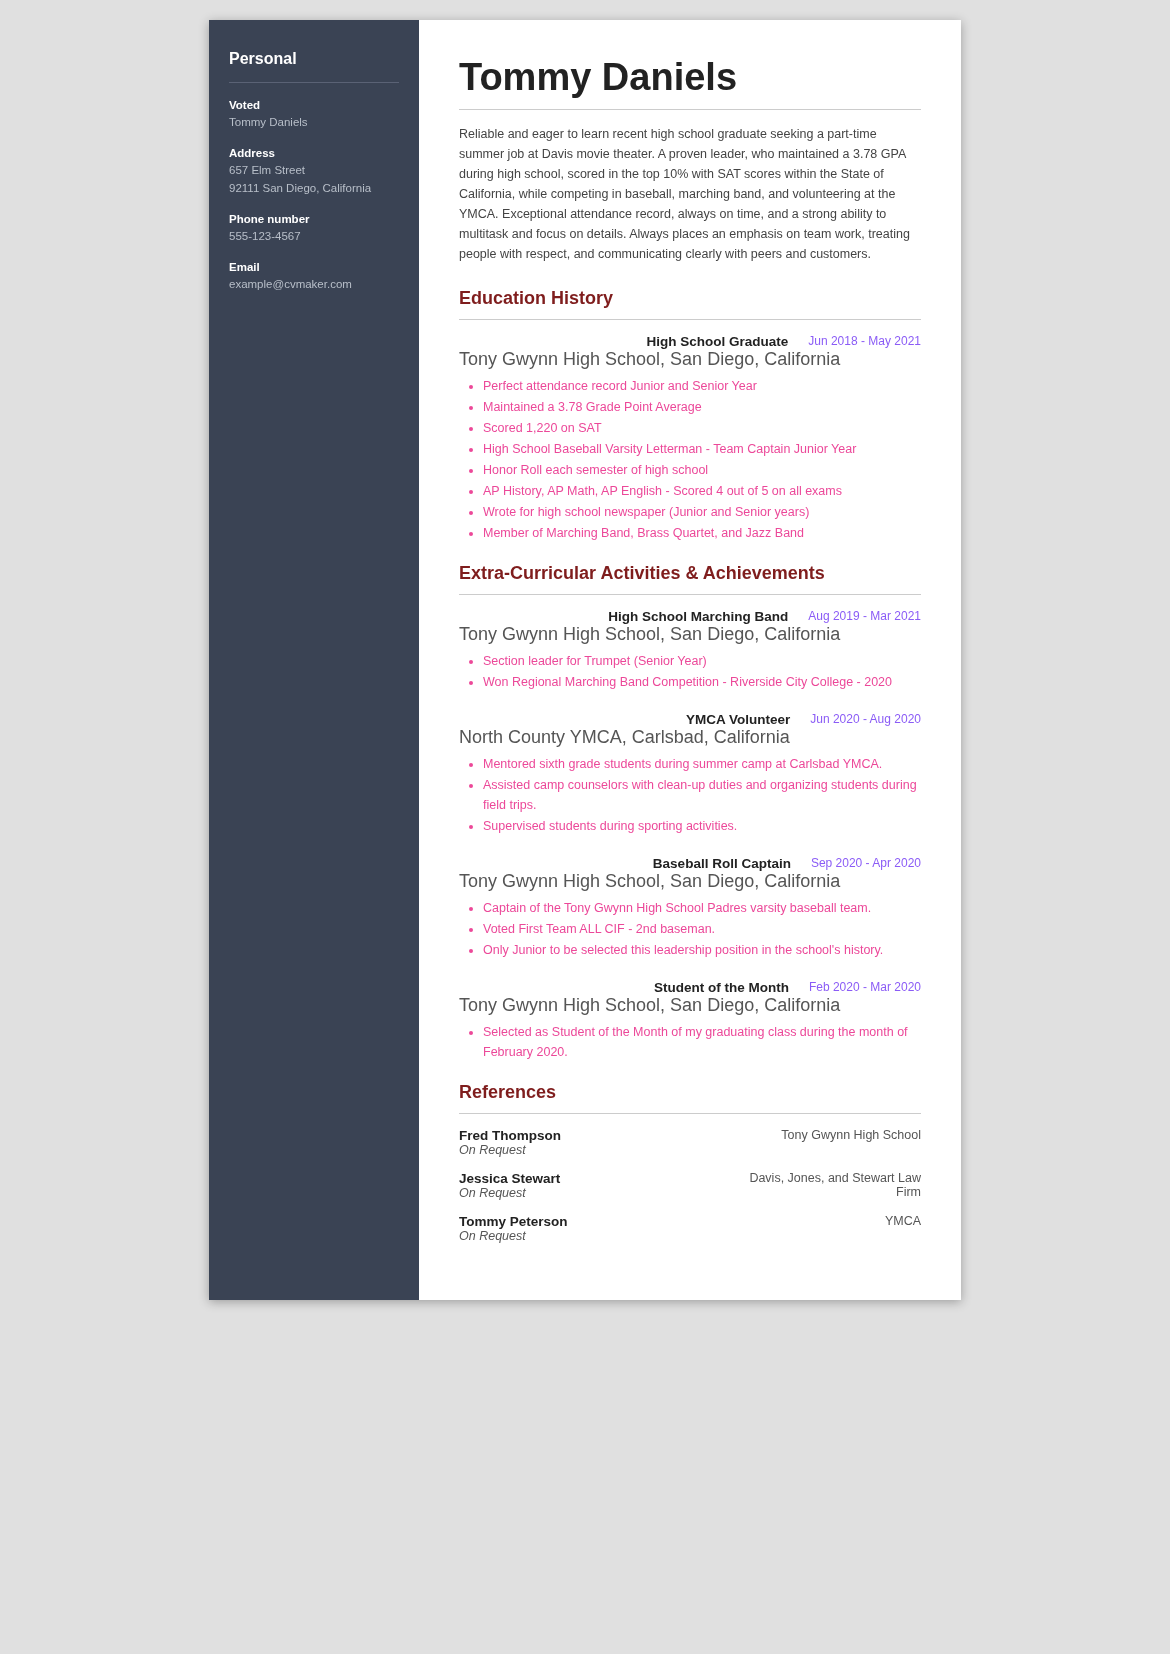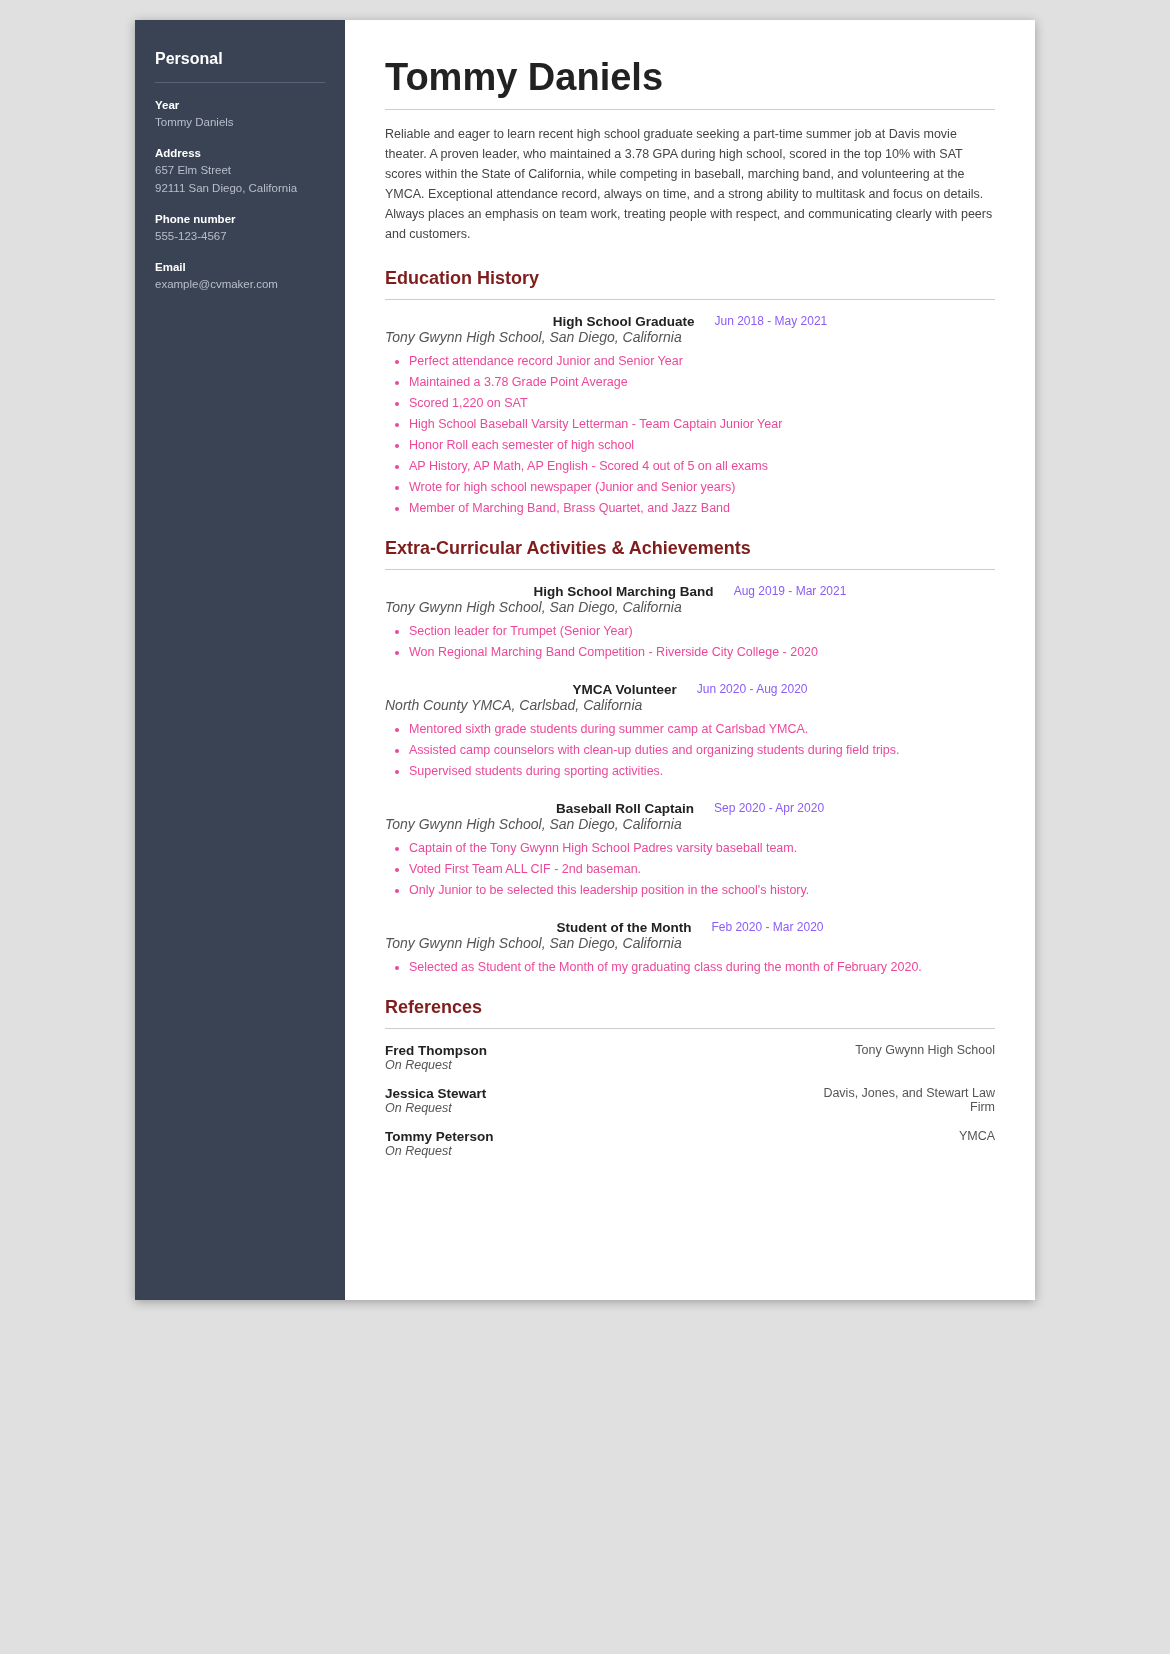--- a/index.html
+++ b/index.html
@@ -4,21 +4,21 @@
   <style>
     * { margin: 0; padding: 0; box-sizing: border-box; }
     body {
       font-family: Arial, sans-serif;
       background: #e0e0e0;
       display: flex;
       justify-content: center;
       padding: 20px;
     }
     .page {
-      width: 900px;
+      width: 752px;
       background: #fff;
       display: flex;
       min-height: 1280px;
       box-shadow: 0 2px 10px rgba(0,0,0,0.3);
     }
     
     .sidebar {
       width: 210px;
       min-width: 210px;
       background: #3a4354;
@@ -77,38 +77,37 @@
       font-size: 18px;
       font-weight: bold;
       color: #7f1d1d;
       margin-bottom: 10px;
     }
     .entry {
       margin-bottom: 20px;
     }
     .entry-header {
       display: flex;
-      justify-content: center;
+      justify-content: flex-end;
       align-items: flex-start;
     }
     .entry-title {
       font-size: 13.5px;
       font-weight: bold;
       color: #222;
     }
     .entry-date {
       font-size: 12px;
       color: #8b5cf6;
       white-space: nowrap;
       margin-left: 20px;
       text-align: right;
     }
     .entry-subtitle {
-      font-size: 14px;
-      font-style: italic;
+      font-size: 18px;
       color: #555;
       margin-bottom: 6px;
     }
     .bullet-list {
       list-style: disc;
       padding-left: 24px;
     }
     .bullet-list li {
       font-size: 12.5px;
       color: #ec4899;
@@ -143,21 +142,21 @@
 </head>
 <body>
 
 <div class="page">
 
   <div class="sidebar">
     <div class="sidebar-title">Personal</div>
     <hr class="sidebar-divider">
 
     <div class="sidebar-section">
-      <div class="sidebar-label">Year</div>
+      <div class="sidebar-label">Voted</div>
       <div class="sidebar-value">Tommy Daniels</div>
     </div>
 
     <div class="sidebar-section">
       <div class="sidebar-label">Address</div>
       <div class="sidebar-value">
         <span>657 Elm Street</span><br>
         <span>92111 San Diego, California</span>
       </div>
     </div>

